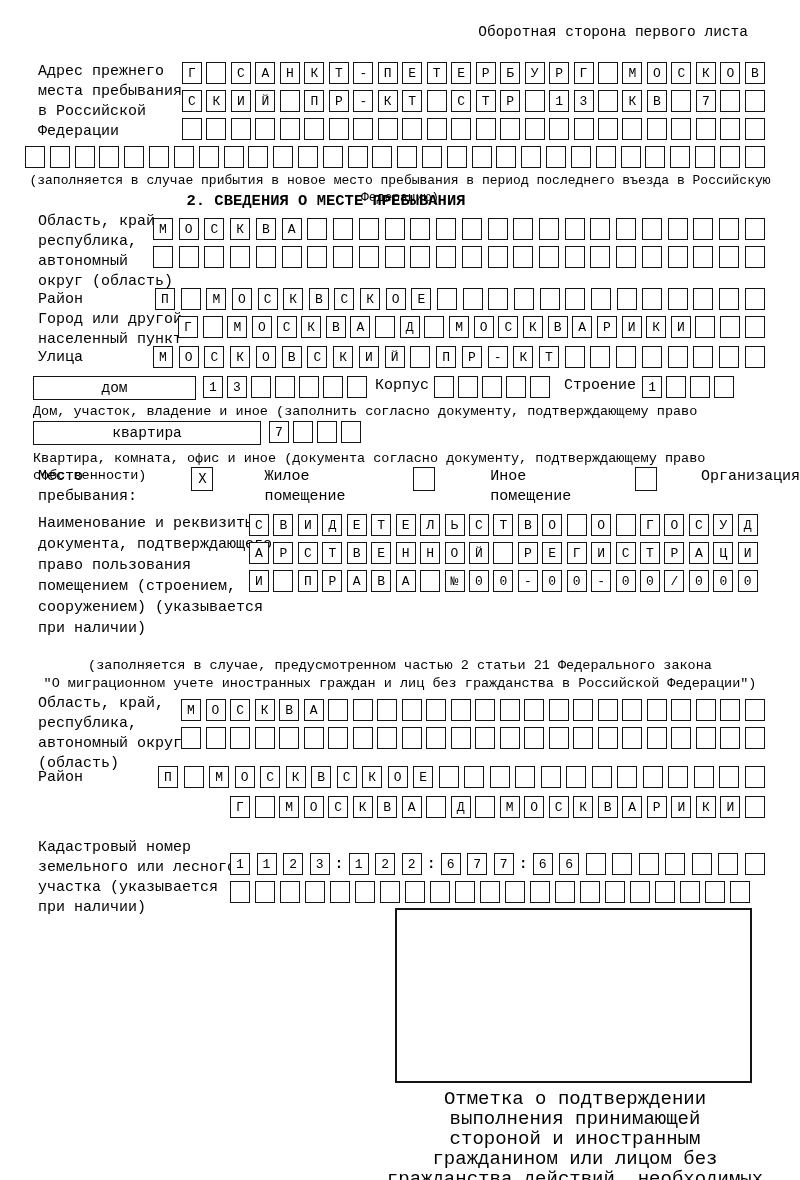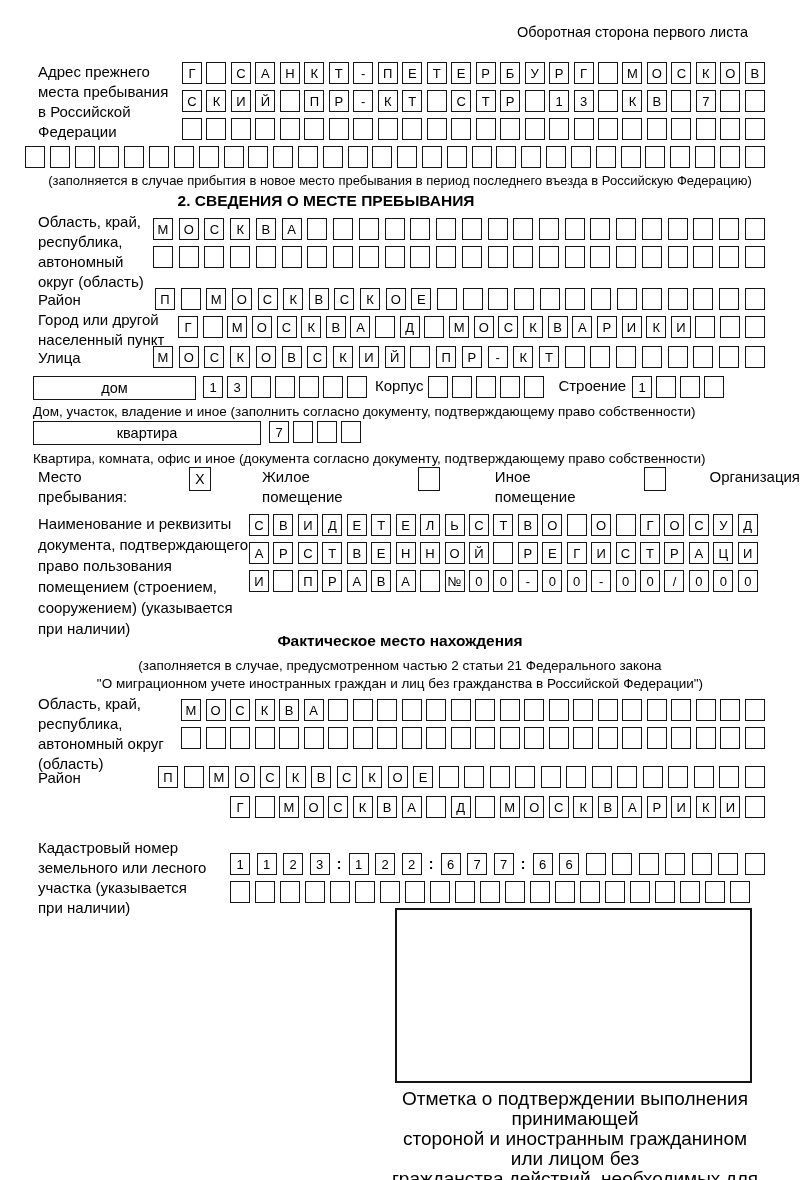--- a/index.html
+++ b/index.html
@@ -1,18 +1,18 @@
 <!DOCTYPE html>
 <html><head>
 <meta charset="utf-8">
 <style>
   html,body { margin:0; padding:0; background:#ffffff; }
   .page {
     position:relative; width:800px; height:1180px; background:#ffffff; color:#000;
-    font-family:Liberation Sans, sans-serif; overflow:hidden;
+    font-family:Liberation Mono, monospace; overflow:hidden;
   }
   .abs { position:absolute; }
   .lbl { font-size:15px; line-height:20px; white-space:pre-line; }
   .note { font-size:13px; line-height:17px; }
   .title { font-weight:bold; font-size:15.5px; text-align:center; }
   .cells { display:flex; justify-content:space-between; }
   .cells-gap { display:flex; gap:4px; }
   .cell {
     flex:0 0 auto; width:20px; height:22px; box-sizing:border-box;
     border:1.5px solid #151515; background:#fff;
@@ -418,21 +418,20 @@
       <span class="cell">0</span>
       <span class="cell">-</span>
       <span class="cell">0</span>
       <span class="cell">0</span>
       <span class="cell">/</span>
       <span class="cell">0</span>
       <span class="cell">0</span>
       <span class="cell">0</span>
     </div>
 
-  <div class="abs title" style="top:632px; left:0; width:800px;">Фактическое место нахождения</div>
   <div class="abs note center" style="top:657px; left:0; width:800px; font-size:13.5px;">(заполняется в случае, предусмотренном частью 2 статьи 21 Федерального закона</div>
   <div class="abs note center" style="top:675px; left:0; width:800px; font-size:13.5px;">"О миграционном учете иностранных граждан и лиц без гражданства в Российской Федерации")</div>
 
   <div class="abs lbl" style="top:694px; left:38px;">Область, край,
 республика,
 автономный округ
 (область)</div>
   <div class="abs cells" style="top:699px; left:181px; width:584px;">
       <span class="cell">М</span>
       <span class="cell">О</span>

